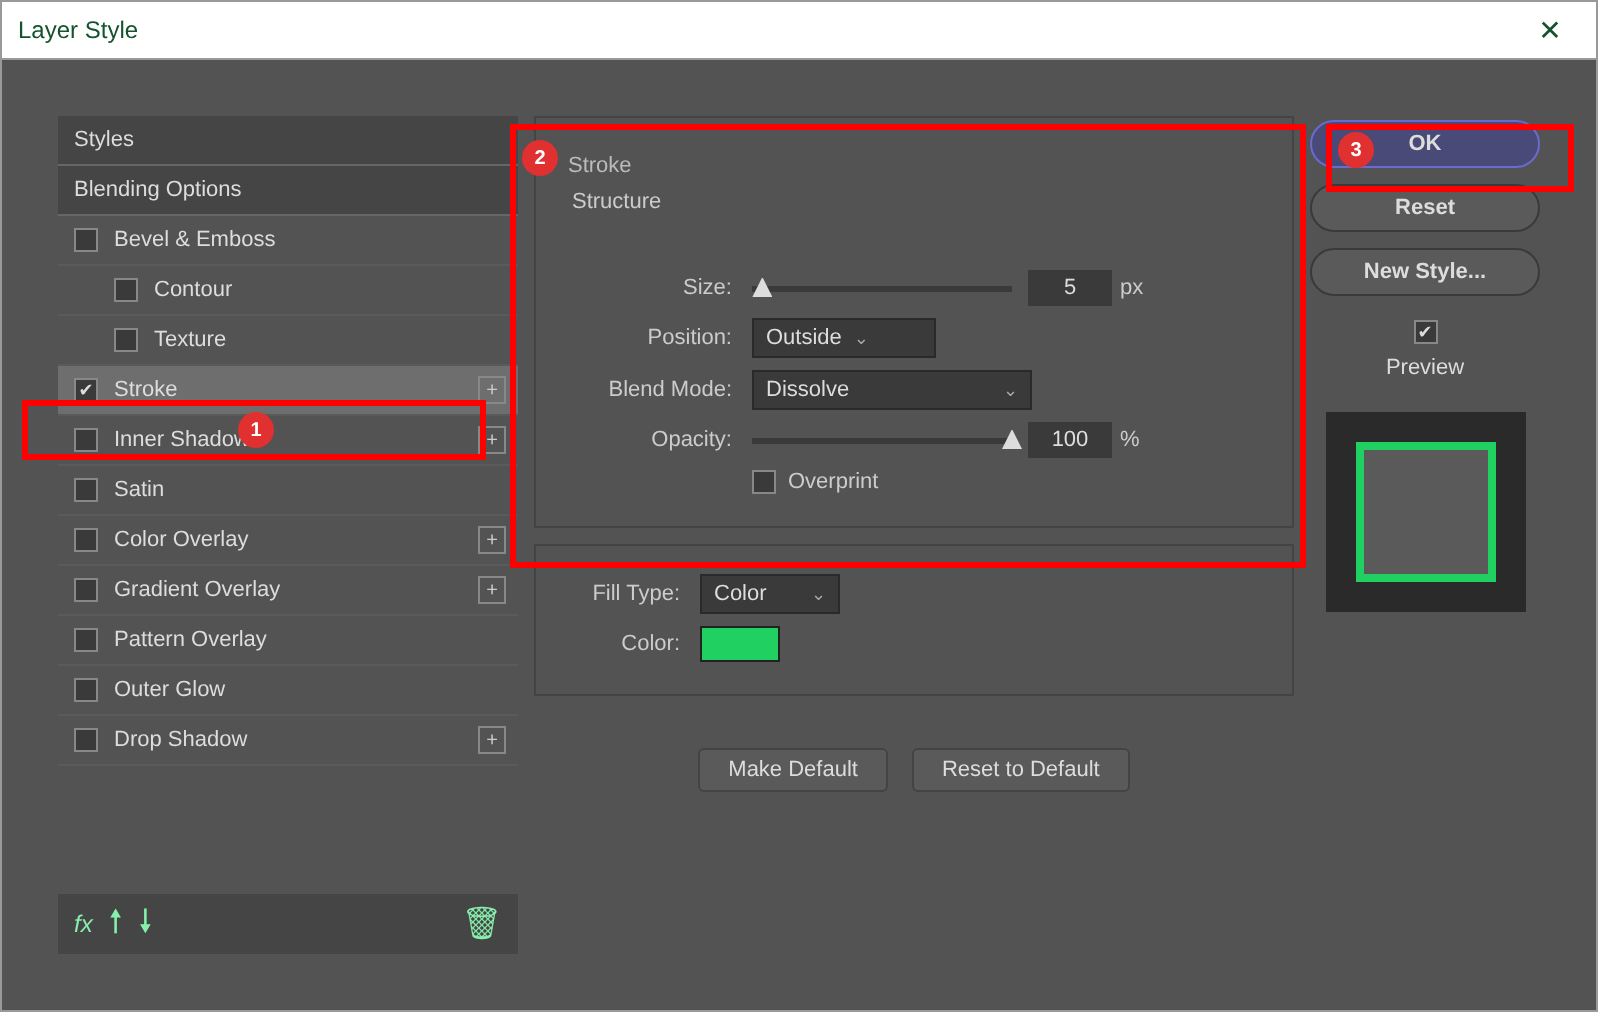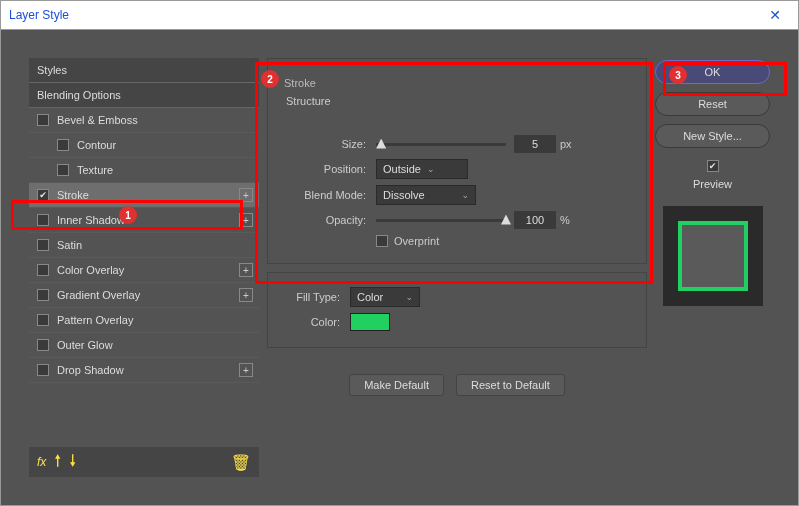--- a/index.html
+++ b/index.html
@@ -1,33 +1,33 @@
 <!DOCTYPE html>
 <html><head>
 <meta charset="utf-8">
 <style>
 * { box-sizing: border-box; margin: 0; padding: 0; font-family: -apple-system, "Segoe UI", Arial, sans-serif; }
 body { background: #fff; width: 799px; height: 506px; overflow: hidden; }
 
-.titlebar { height: 30px; background: #fff; border: 1px solid #999; display: flex; align-items: center; padding: 0 8px; font-size: 12px; color: #1d4ed8; }
+.titlebar { height: 30px; background: #fff; border: 1px solid #999; display: flex; align-items: center; padding: 0 8px; font-size: 12px; color: #14532d; }
 .titlebar .close { margin-left: auto; width: 30px; text-align: center; font-size: 14px; cursor: pointer; }
 
 .content { position: relative; height: 476px; background: #535353; border: 1px solid #999; border-top: none; padding: 28px; display: flex; gap: 8px; }
 
 
 .sidebar { width: 230px; background: #535353; display: flex; flex-direction: column; }
 .item { height: 25px; display: flex; align-items: center; padding: 0 8px; font-size: 11px; color: #ddd; border-bottom: 1px solid #5a5a5a; position: relative; }
 .item.header { background: #454545; border-bottom: 1px solid #666; }
 .item .chk { width: 12px; height: 12px; border: 1px solid #888; background: #3a3a3a; margin-right: 8px; display: flex; align-items: center; justify-content: center; font-size: 9px; color: #ddd; }
 .item .chk.on::after { content: "✔"; }
 .item.sub { padding-left: 28px; }
 .item .plus { position: absolute; right: 6px; width: 14px; height: 14px; border: 1px solid #888; display: flex; align-items: center; justify-content: center; font-size: 10px; color: #ccc; }
 .item.selected { background: #6e6e6e; }
 
-.sidebar-footer { margin-top: auto; height: 30px; background: #454545; display: flex; align-items: center; padding: 0 8px; color: #fde047; gap: 8px; }
+.sidebar-footer { margin-top: auto; height: 30px; background: #454545; display: flex; align-items: center; padding: 0 8px; color: #86efac; gap: 8px; }
 .sidebar-footer .trash { margin-left: auto; }
 
 
 .center { width: 380px; display: flex; flex-direction: column; }
 .panel { border: 1px solid #444; padding: 10px 12px; font-size: 11px; color: #ccc; margin-bottom: 8px; }
 .panel-title { font-size: 11px; color: #bbb; margin-bottom: 6px; margin-top: -18px; background: #535353; display: inline-block; padding: 0 4px; }
 .subhead { font-size: 11px; color: #ccc; margin-bottom: 28px; margin-left: 6px; }
 .row { display: flex; align-items: center; margin: 6px 0; }
 .row .lbl { width: 86px; text-align: right; margin-right: 10px; font-size: 11px; color: #ccc; }
 .slider { flex: 0 0 130px; height: 3px; background: #3a3a3a; position: relative; margin-right: 8px; }
@@ -37,21 +37,21 @@
 .select { height: 20px; background: #3a3a3a; color: #ddd; border: 1px solid #2a2a2a; font-size: 11px; padding: 0 6px; display: flex; align-items: center; gap: 6px; }
 .select .caret { font-size: 9px; color: #aaa; }
 .small-chk { width: 12px; height: 12px; border: 1px solid #888; background: #3a3a3a; margin-right: 6px; }
 .swatch { width: 40px; height: 18px; border: 1px solid #222; }
 
 .btnrow { display: flex; gap: 12px; justify-content: center; margin-top: 18px; }
 .btn { background: #5a5a5a; border: 1px solid #444; color: #ddd; font-size: 11px; padding: 4px 14px; border-radius: 3px; cursor: pointer; }
 
 
 .right { flex: 1; display: flex; flex-direction: column; gap: 8px; padding-top: 2px; }
-.rbtn { height: 24px; background: #5a5a5a; border: 1px solid #3a3a3a; color: #ddd; font-size: 11px; border-radius: 12px; display: flex; align-items: center; justify-content: center; cursor: pointer; }
+.rbtn { height: 24px; background: #5a5a5a; border: 1px solid #3a3a3a; color: #ddd; font-size: 11px; border-radius: 12px; display: flex; align-items: center; justify-content: center; cursor: pointer; font-weight: bold; }
 .prevrow { display: flex; align-items: center; justify-content: center; gap: 6px; font-size: 11px; color: #ddd; margin-top: 4px; flex-direction: column; }
 .prevrow .chk { width: 12px; height: 12px; border: 1px solid #888; background: #3a3a3a; display: flex; align-items: center; justify-content: center; font-size: 9px; color: #ddd; }
 .prevrow .chk.on::after { content: "✔"; }
 .preview-box { width: 100px; height: 100px; background: #2a2a2a; margin: 8px auto 0; display: flex; align-items: center; justify-content: center; }
 .preview-inner { width: 70px; height: 70px; background: #5a5a5a; border: 4px solid #20d060; }
 
 
 .ann { position: absolute; border: 3px solid #f00; pointer-events: none; }
 .ann-badge { position: absolute; width: 18px; height: 18px; border-radius: 50%; background: #e03030; color: #fff; font-size: 10px; display: flex; align-items: center; justify-content: center; font-weight: bold; pointer-events: none; }
 </style>
@@ -147,21 +147,21 @@
       <div class="row">
         <span class="lbl">Position:</span>
         <div class="select" style="width:92px">
             <span>Outside</span>
             <span class="caret">⌄</span>
           </div>
       </div>
 
       <div class="row">
         <span class="lbl">Blend Mode:</span>
-        <div class="select" style="width:100px">
+        <div class="select" style="width:140px">
             <span>Dissolve</span>
             <span class="caret" style="margin-left:auto">⌄</span>
           </div>
       </div>
 
       <div class="row">
         <span class="lbl">Opacity:</span>
         <div class="slider">
             <div class="thumb" style="left:100%"></div>
           </div>

